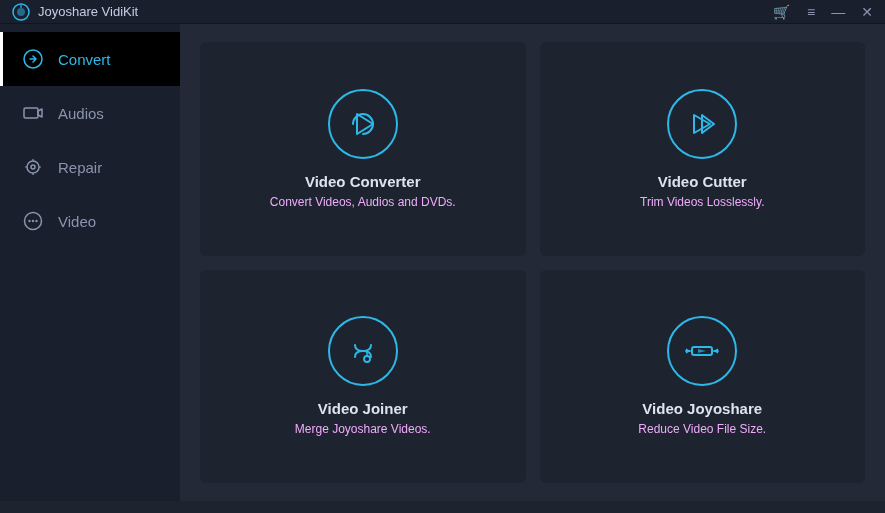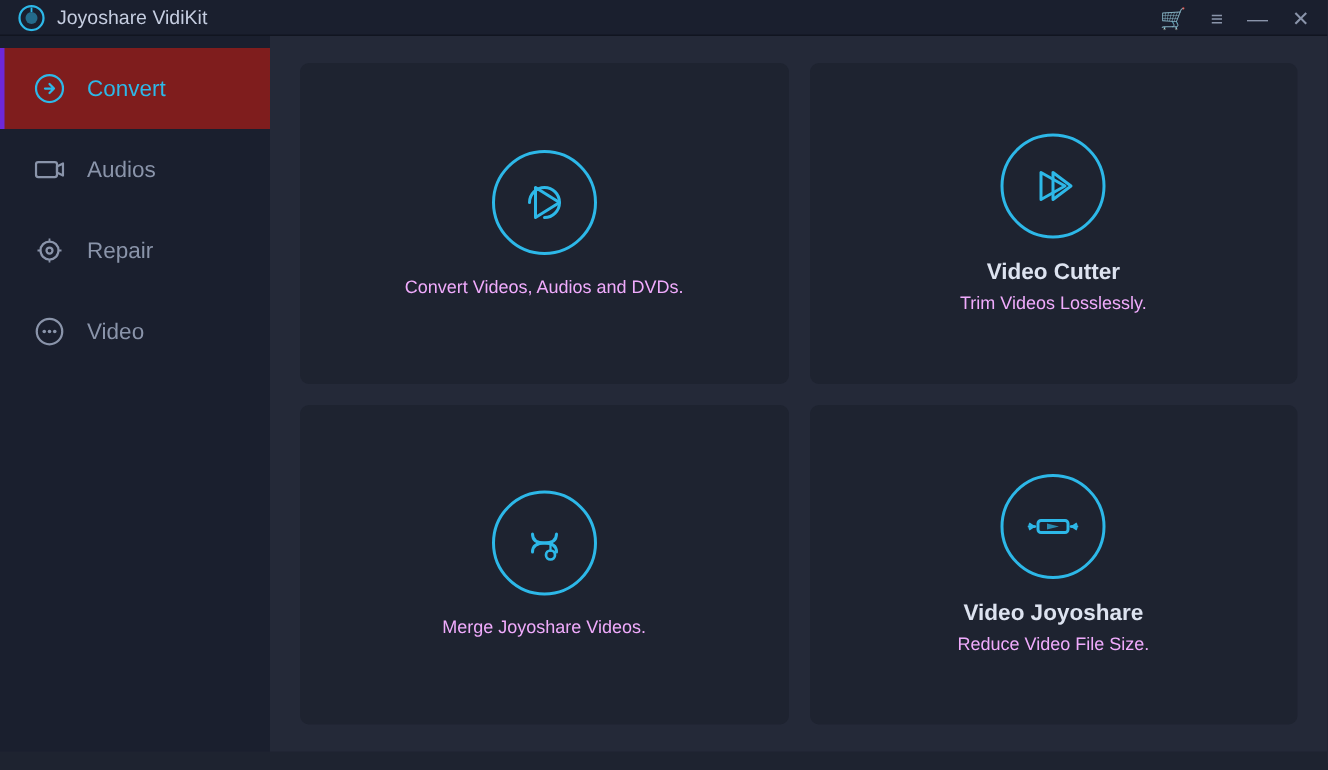--- a/index.html
+++ b/index.html
@@ -60,23 +60,23 @@
       display: flex;
       align-items: center;
       padding: 16px 22px;
       cursor: pointer;
       color: #8a94aa;
       font-size: 15px;
       gap: 14px;
       transition: background 0.15s;
     }
     .sidebar-item.active {
-      background: #7f1d1d;
+      background: #000000;
       color: #2db8e8;
-      border-left: 3px solid #6d28d9;
+      border-left: 3px solid #ffffff;
       padding-left: 19px;
     }
     .sidebar-icon {
       width: 22px;
       height: 22px;
       display: flex;
       align-items: center;
       justify-content: center;
       flex-shrink: 0;
     }
@@ -215,20 +215,21 @@
   <div class="main-content">
 
     <div class="card">
       <div class="card-icon-circle">
         <svg viewBox="0 0 36 36" fill="none">
           <polygon points="12,8 12,28 28,18" stroke="#2db8e8" stroke-width="2" stroke-linejoin="round" fill="none"></polygon>
           <path d="M8 18 A10 10 0 1 1 18 28" stroke="#2db8e8" stroke-width="2" fill="none" stroke-linecap="round"></path>
         </svg>
       </div>
       <div class="card-text">
+        <div class="card-title">Video Converter</div>
         <div class="card-desc">Convert Videos, Audios and DVDs.</div>
       </div>
     </div>
 
     <div class="card">
       <div class="card-icon-circle">
         <svg viewBox="0 0 36 36" fill="none">
           <polygon points="10,9 10,27 26,18" stroke="#2db8e8" stroke-width="2" stroke-linejoin="round" fill="none"></polygon>
           <polygon points="18,9 18,27 30,18" stroke="#2db8e8" stroke-width="2" stroke-linejoin="round" fill="none"></polygon>
         </svg>
@@ -242,20 +243,21 @@
     <div class="card">
       <div class="card-icon-circle">
         <svg viewBox="0 0 36 36" fill="none">
           <path d="M10 12 Q10 18 18 18 Q26 18 26 24" stroke="#2db8e8" stroke-width="2" fill="none" stroke-linecap="round"></path>
           <path d="M10 24 Q10 18 18 18 Q26 18 26 12" stroke="#2db8e8" stroke-width="2" fill="none" stroke-linecap="round"></path>
           <circle cx="22" cy="26" r="3" stroke="#2db8e8" stroke-width="1.8" fill="none"></circle>
           <path d="M22 23v-5" stroke="#2db8e8" stroke-width="1.5" stroke-linecap="round"></path>
         </svg>
       </div>
       <div class="card-text">
+        <div class="card-title">Video Joiner</div>
         <div class="card-desc">Merge Joyoshare Videos.</div>
       </div>
     </div>
 
     <div class="card">
       <div class="card-icon-circle">
         <svg viewBox="0 0 36 36" fill="none">
           <rect x="8" y="14" width="20" height="8" rx="2" stroke="#2db8e8" stroke-width="2" fill="none"></rect>
           <polygon points="6,18 2,18" stroke="#2db8e8" stroke-width="1.5"></polygon>
           <polygon points="30,18 34,18" stroke="#2db8e8" stroke-width="1.5"></polygon>

